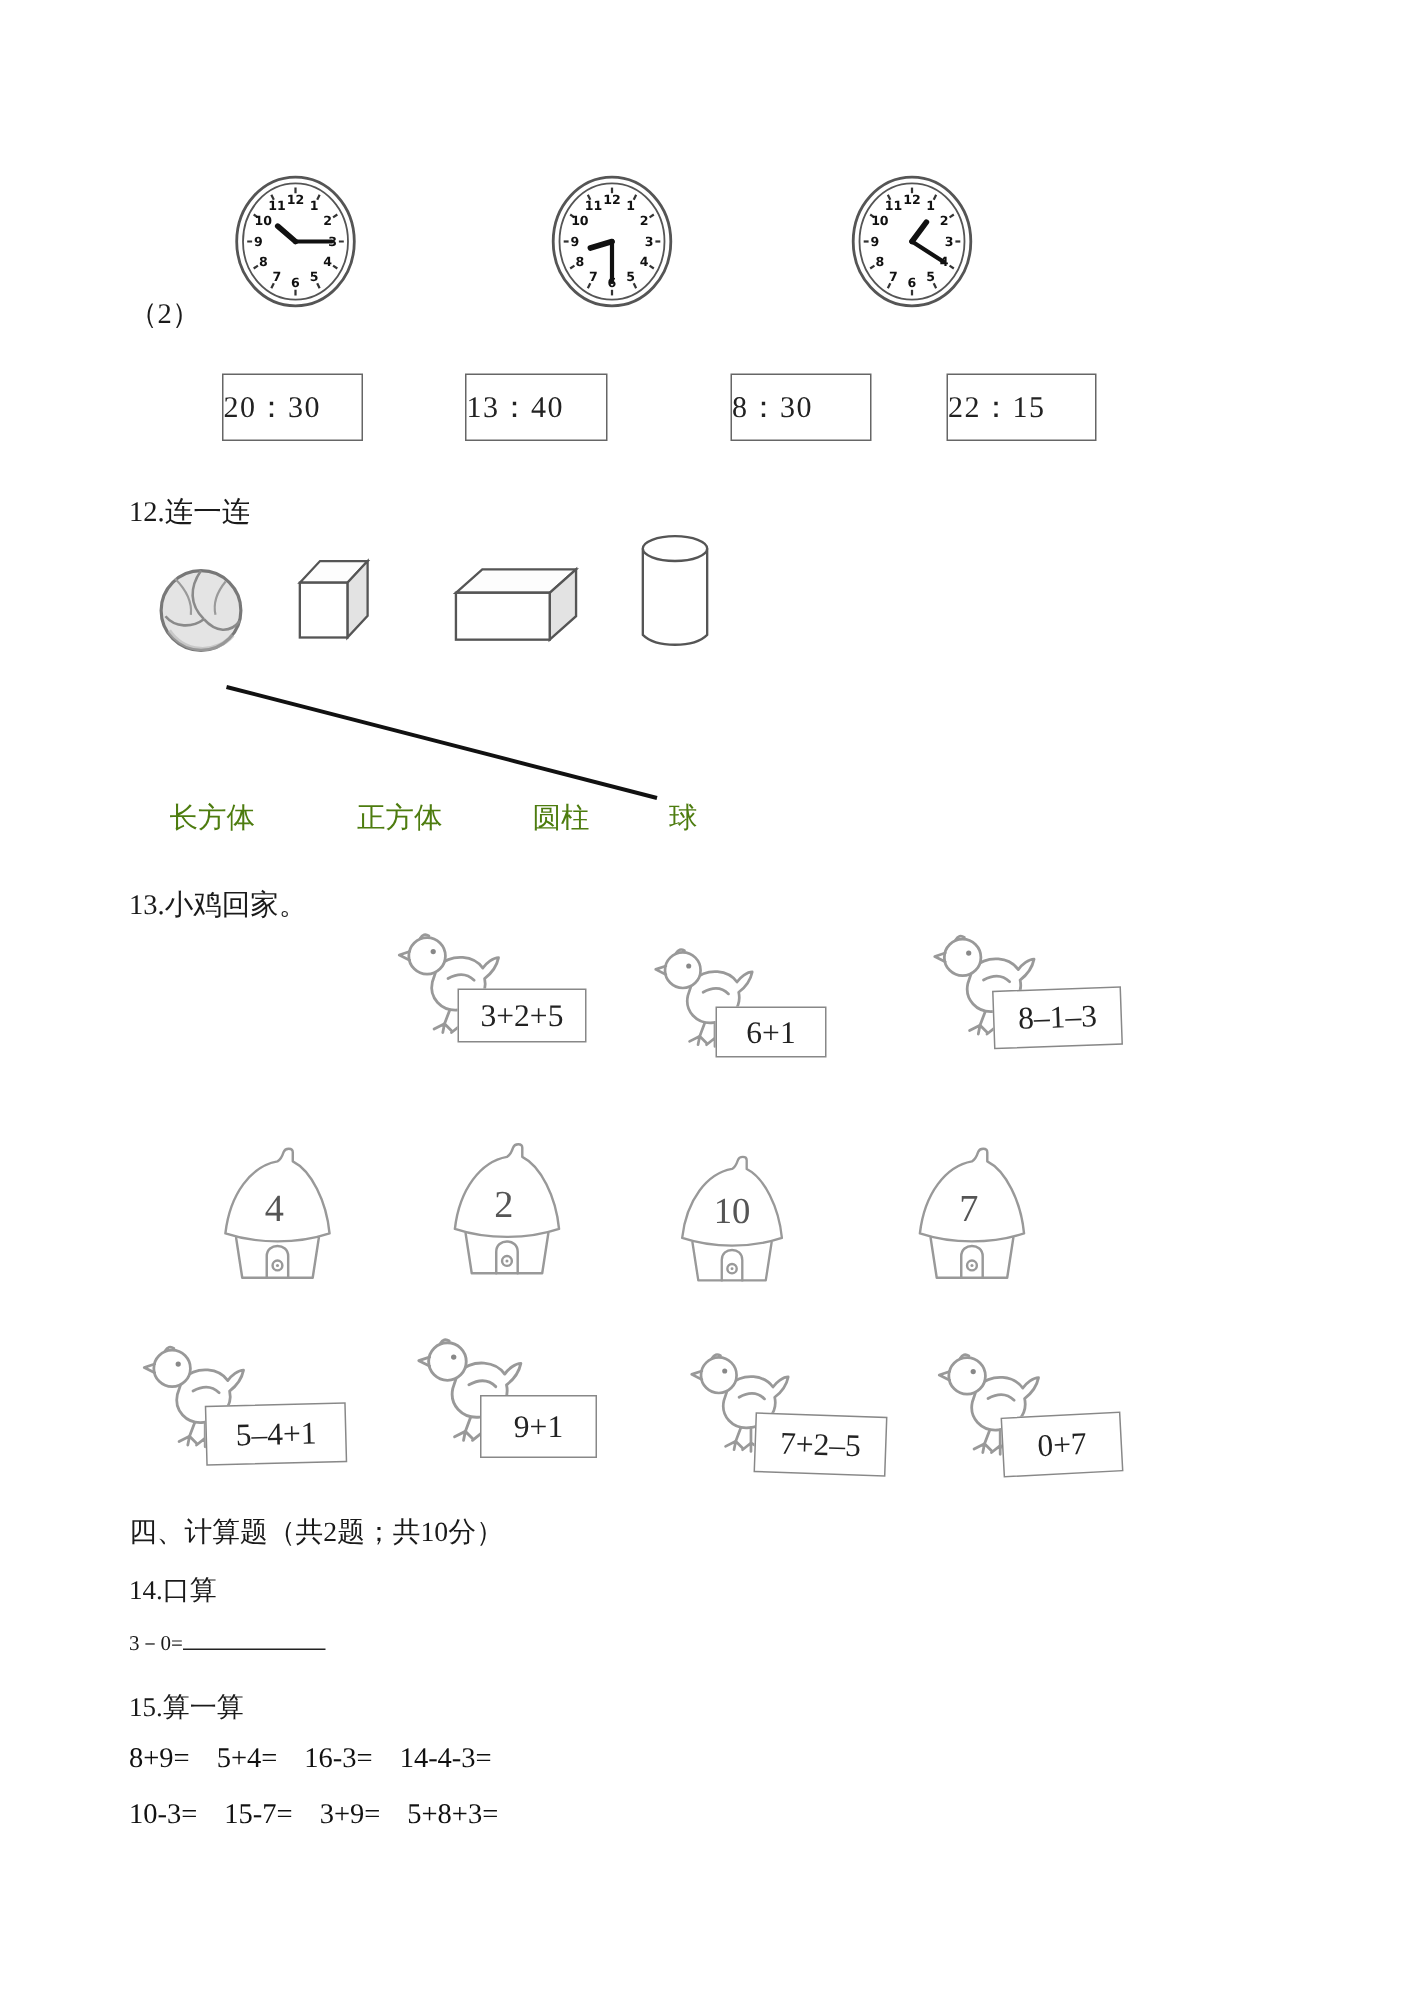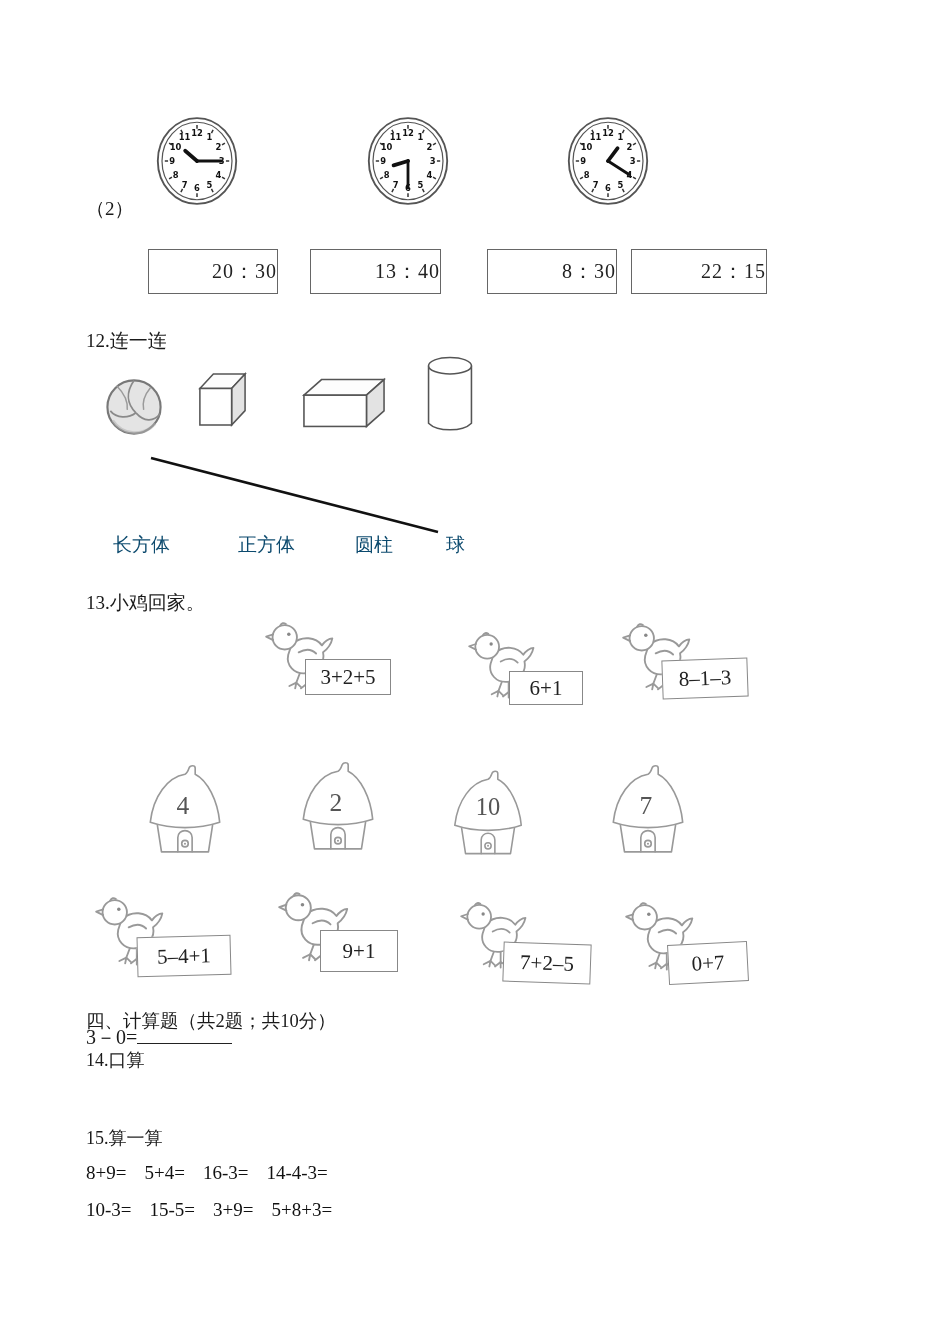--- a/index.html
+++ b/index.html
@@ -2,26 +2,26 @@
 <html><head>
 <meta charset="utf-8">
 <style>
   html,body{margin:0;padding:0;background:#fff;}
   .page{position:relative;width:950px;height:1344px;background:#ffffff;overflow:hidden;
         font-family:"Liberation Serif", serif;color:#1a1a1a;}
   .abs{position:absolute;}
   .heading{font-size:19px;}
   .bold{font-weight:normal;}
   .time-box{position:absolute;border:1.5px solid #666;background:#fff;
-            display:flex;align-items:center;justify-content:flex-end;
-            font-size:20px;color:#222;letter-spacing:1px;padding-left:36px;}
+            display:flex;align-items:center;justify-content:flex-start;
+            font-size:20px;color:#222;letter-spacing:1px;}
   .expr-box{position:absolute;border:1.6px solid #888;background:#fff;
             display:flex;align-items:center;justify-content:center;
             font-size:21px;color:#222;}
-  .shape-label{position:absolute;font-size:19px;color:#0c4a6e;}
+  .shape-label{position:absolute;font-size:19px;color:#4d7c0f;}
   .house-num{font-size:25px;fill:#555;font-family:"Liberation Serif",serif;}
   .mathline{position:absolute;display:flex;gap:18px;font-size:19px;color:#111;justify-content:space-between;}
   .blank{display:inline-block;width:95px;border-bottom:1.6px solid #222;height:14px;
          vertical-align:baseline;}
   svg{display:block;}
 </style>
 </head>
 <body>
 
 <div class="page">
@@ -198,21 +198,21 @@
   <div class="abs heading" style="left:86px;top:590px">13.小鸡回家。</div>
 
   <div class="abs" style="left:263px;top:621px;width:170px;height:90px">
     <svg class="abs" style="left:0;top:0" width="76" height="72" viewBox="0 0 64 62">
         <use href="#chick-shape"></use>
       </svg>
     <div class="expr-box" style="left:42px;top:38px;width:84px;height:34px">
       <span>3+2+5</span>
     </div>
   </div>
-  <div class="abs" style="left:466px;top:631px;width:160px;height:90px">
+  <div class="abs" style="left:434px;top:631px;width:160px;height:90px">
     <svg class="abs" style="left:0;top:0" width="74" height="70" viewBox="0 0 64 62">
         <use href="#chick-shape"></use>
       </svg>
     <div class="expr-box" style="left:43px;top:40px;width:72px;height:32px">
       <span>6+1</span>
     </div>
   </div>
   <div class="abs" style="left:620px;top:622px;width:170px;height:90px">
     <svg class="abs" style="left:0;top:0" width="76" height="72" viewBox="0 0 64 62">
         <use href="#chick-shape"></use>
@@ -269,32 +269,32 @@
       </svg>
     <div class="expr-box" style="left:45px;top:42px;width:78px;height:38px;transform:rotate(-3deg)">
       <span>0+7</span>
     </div>
   </div>
 
   <div class="abs heading bold" style="left:86px;top:1008px;font-size:18.5px">四、计算题（共2题；共10分）</div>
 
   <div class="abs heading" style="left:86px;top:1048px;font-size:18px">14.口算</div>
 
-  <div class="abs" style="left:86px;top:1024px;font-size:20px">
+  <div class="abs" style="left:86px;top:1085px;font-size:14px">
     <span>3－0=</span><span class="blank"></span>
   </div>
 
   <div class="abs heading" style="left:86px;top:1126px;font-size:18px">15.算一算</div>
 
   <div class="mathline" style="left:86px;top:1162px">
     <span>8+9=</span>
     <span>5+4=</span>
     <span>16-3=</span>
     <span>14-4-3=</span>
   </div>
   <div class="mathline" style="left:86px;top:1199px">
     <span>10-3=</span>
-    <span>15-5=</span>
+    <span>15-7=</span>
     <span>3+9=</span>
     <span>5+8+3=</span>
   </div>
 
 </div>
 
 </body></html>

